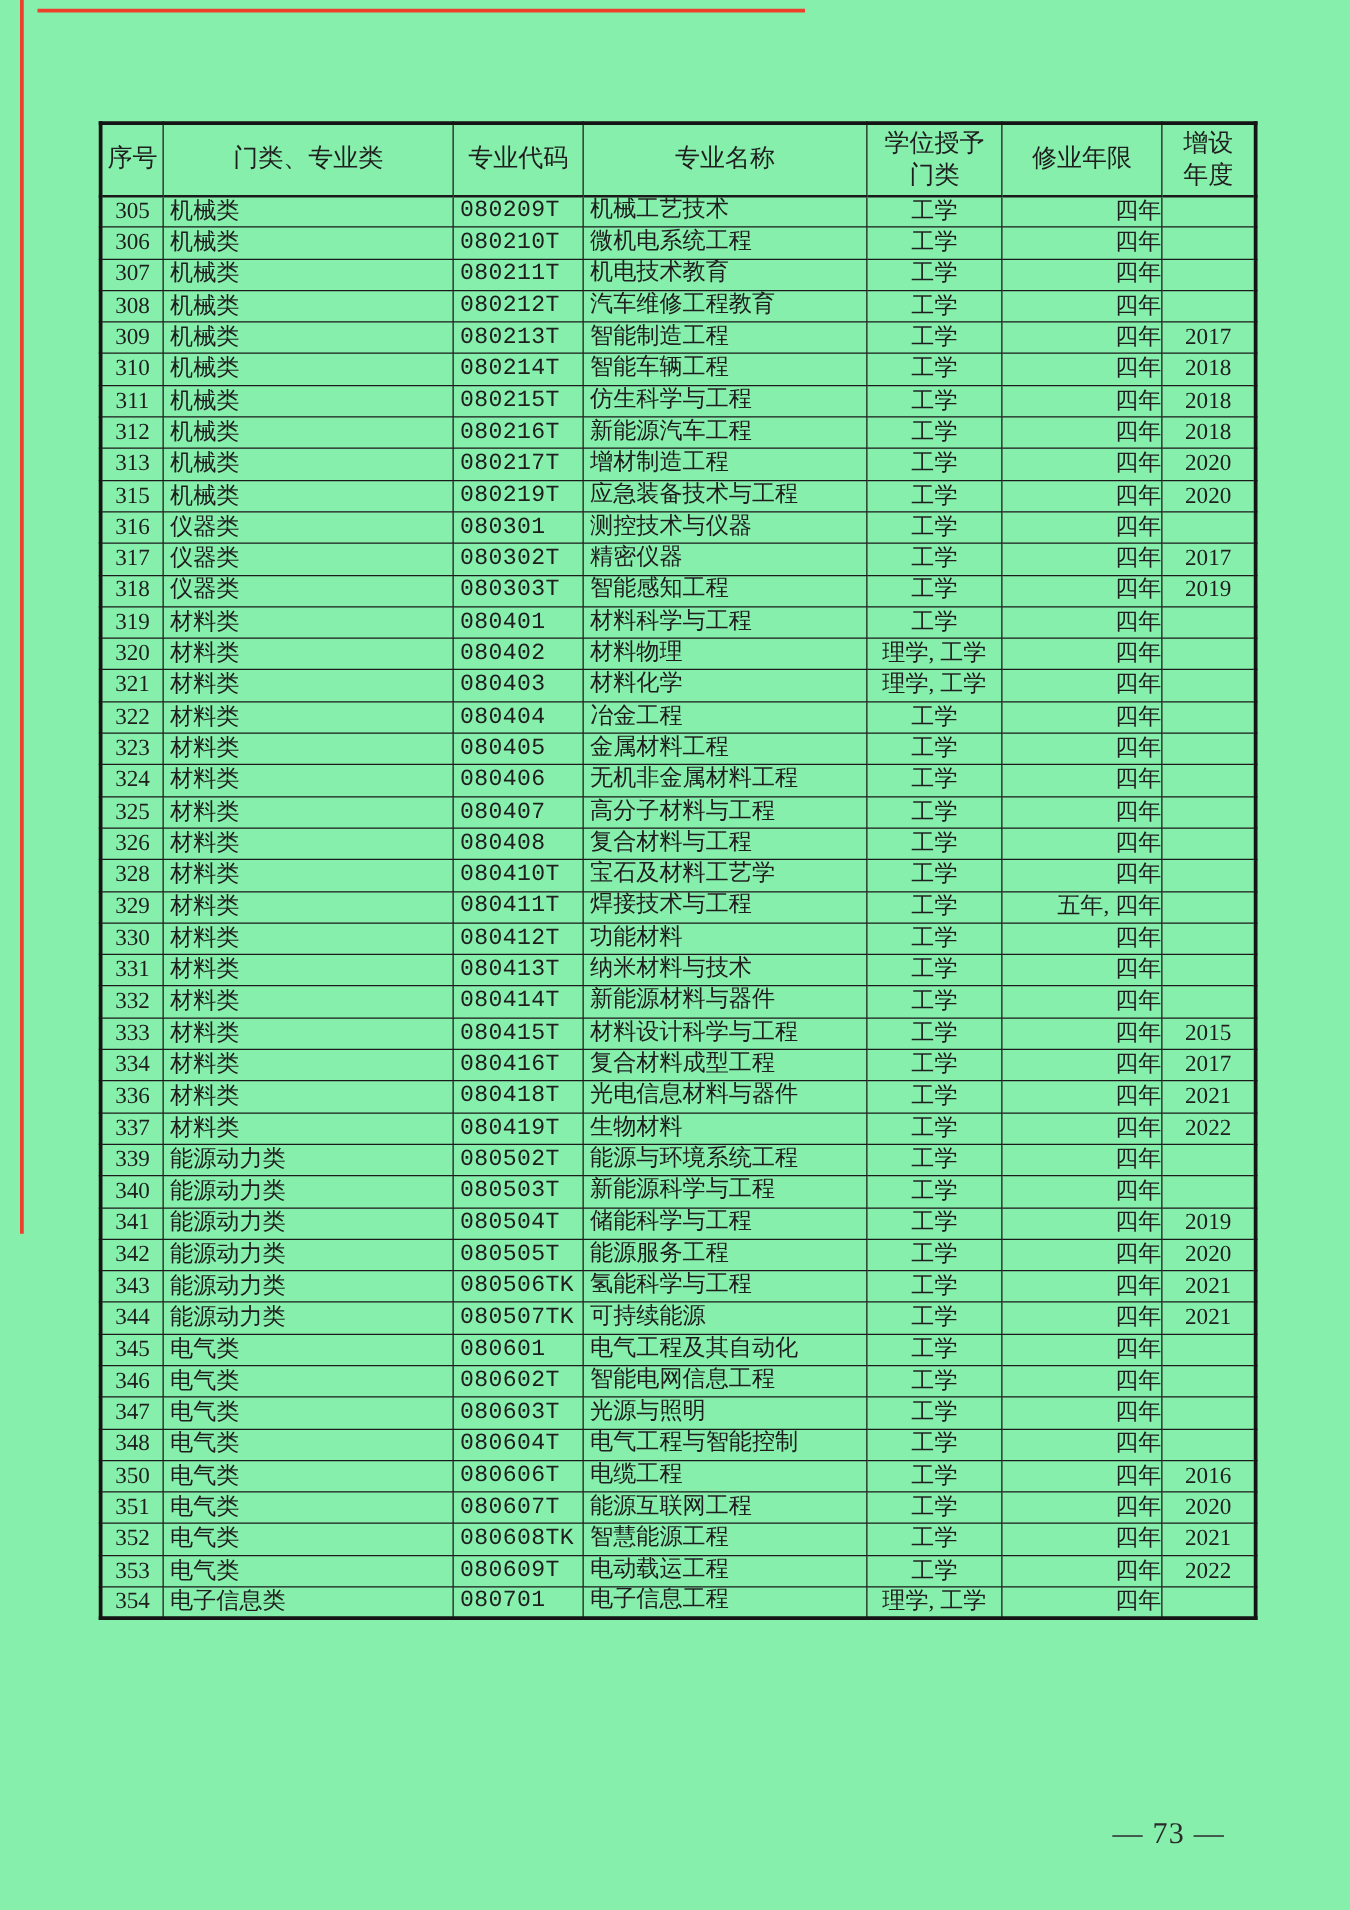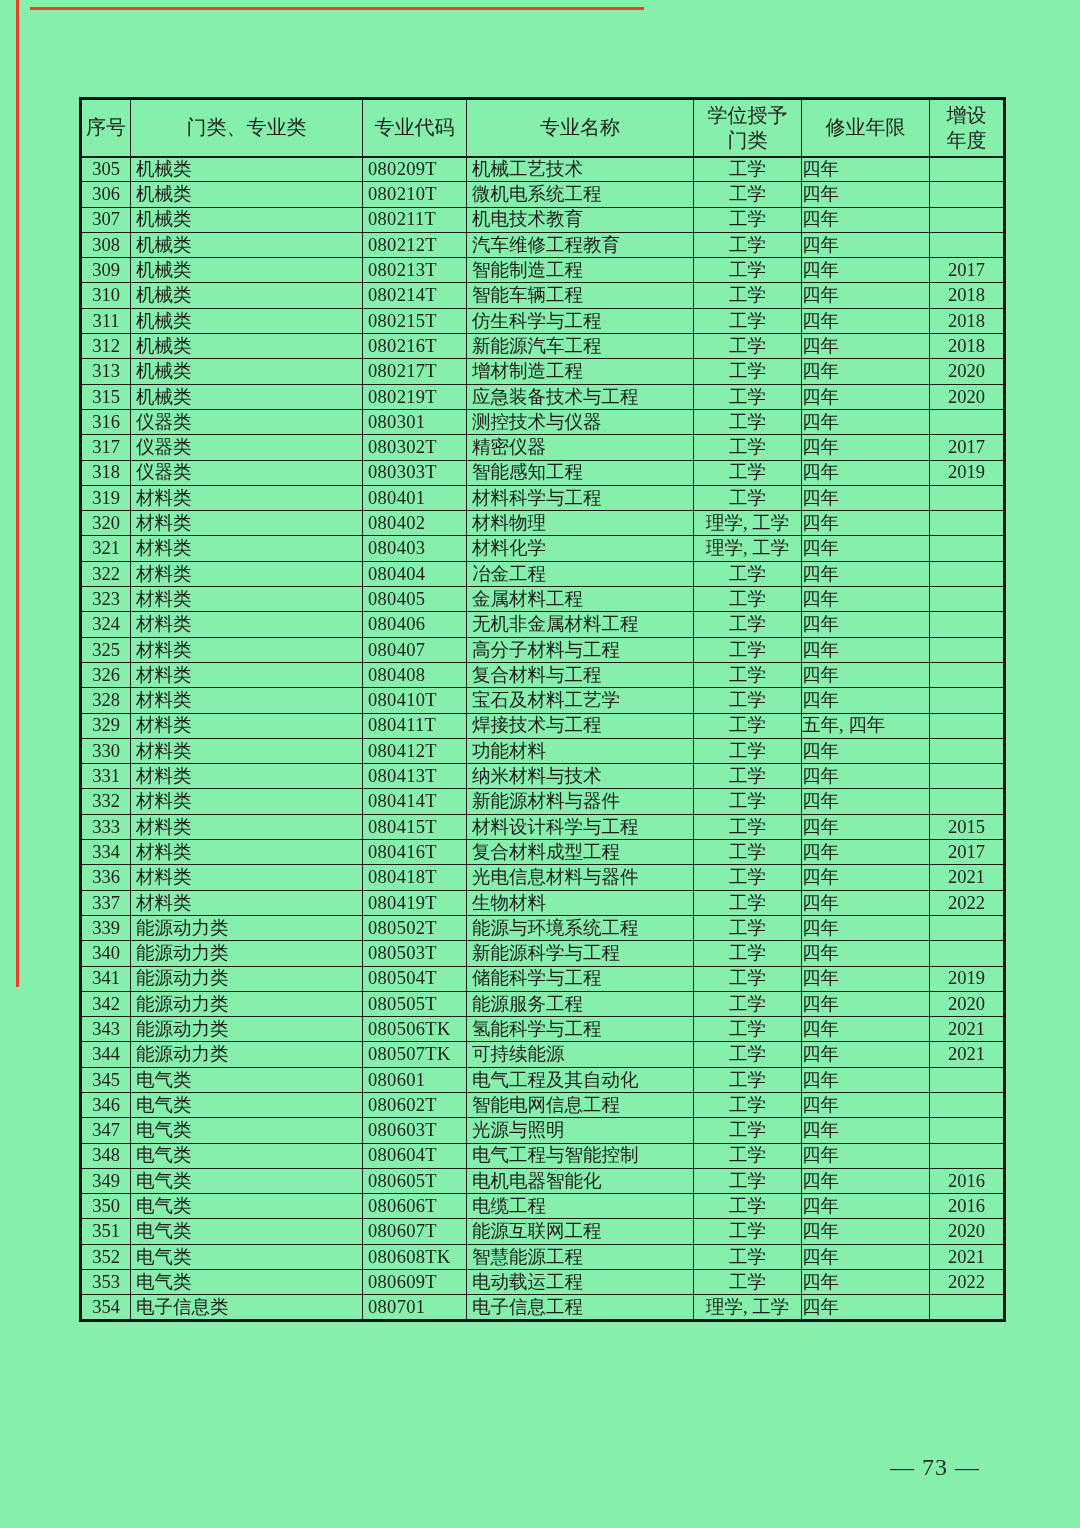--- a/index.html
+++ b/index.html
@@ -44,24 +44,24 @@
   .majors thead th .wrap4 { display:inline-block; width:84px; line-height:25px; }
   .majors thead th .wrap2 { display:inline-block; width:44px; line-height:25px; }
   .majors tbody td {
     height:25.3px;
     font-size:18.5px;
     line-height:1;
     vertical-align:middle;
   }
   td.c-index    { text-align:center; font-size:17.5px; }
   td.c-category { text-align:left; padding-left:5px; }
-  td.c-code     { text-align:left; padding-left:5px; font-size:18px; letter-spacing:0.3px; }
-  td.c-name     { text-align:left; padding-left:5px; }
+  td.c-code     { text-align:left; padding-left:5px; font-size:18px; letter-spacing:0.3px;font-family:Liberation Mono, monospace; }
+  td.c-name     { text-align:left; padding-left:5px;font-family:Liberation Mono, monospace; }
   td.c-degree   { text-align:center; }
-  td.c-duration { text-align:left; }
+  td.c-duration { text-align:right; }
   td.c-year     { text-align:center; font-size:17.5px; }
 
   .page-number {
     position:absolute;
     top:1454px; left:890px;
     width:125px;
     text-align:left;
     font-size:24px;
     color:#2b2b2b;
     letter-spacing:1px;
@@ -451,29 +451,20 @@
         <tr>
           <td class="c-index">348</td>
           <td class="c-category">电气类</td>
           <td class="c-code">080604T</td>
           <td class="c-name">电气工程与智能控制</td>
           <td class="c-degree">工学</td>
           <td class="c-duration">四年</td>
           <td class="c-year"></td>
         </tr>
         <tr>
-          <td class="c-index">349</td>
-          <td class="c-category">电气类</td>
-          <td class="c-code">080605T</td>
-          <td class="c-name">电机电器智能化</td>
-          <td class="c-degree">工学</td>
-          <td class="c-duration">四年</td>
-          <td class="c-year">2016</td>
-        </tr>
-        <tr>
           <td class="c-index">350</td>
           <td class="c-category">电气类</td>
           <td class="c-code">080606T</td>
           <td class="c-name">电缆工程</td>
           <td class="c-degree">工学</td>
           <td class="c-duration">四年</td>
           <td class="c-year">2016</td>
         </tr>
         <tr>
           <td class="c-index">351</td>

